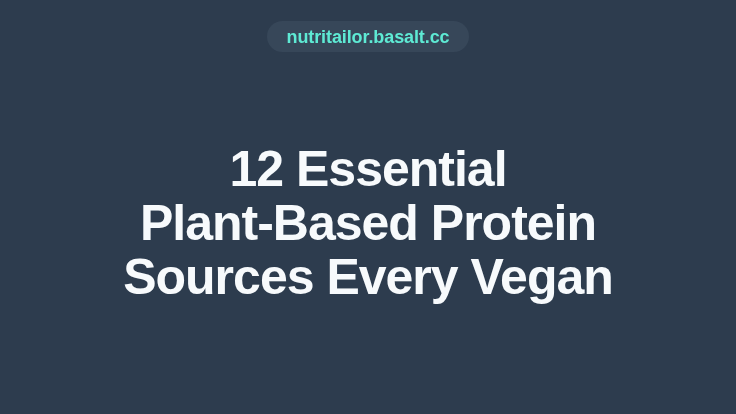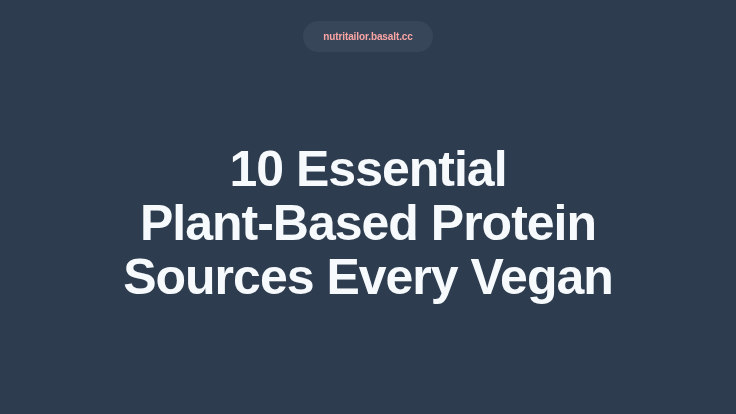--- a/index.html
+++ b/index.html
@@ -29,24 +29,24 @@
     padding: 0 20px;
     display: flex;
     align-items: center;
     justify-content: center;
     background: #374759;
     border-radius: 16px;
     box-sizing: border-box;
   }
   .domain-badge-label {
     font-family: "Liberation Sans", sans-serif;
-    font-size: 10px;
+    font-size: 18px;
     font-weight: bold;
     letter-spacing: -0.1px;
-    color: #fca5a5;
+    color: #5eead4;
     white-space: nowrap;
     line-height: 1;
   }
   .title-wrap {
     flex: 1;
     width: 100%;
     display: flex;
     align-items: center;
     justify-content: center;
     padding-bottom: 20px;
@@ -72,19 +72,19 @@
 <body>
 
 <div class="card">
 
   <div class="domain-badge">
     <span class="domain-badge-label">nutritailor.basalt.cc</span>
   </div>
 
   <div class="title-wrap">
     <h1 class="title">
-      <span class="title-line">10 Essential</span>
+      <span class="title-line">12 Essential</span>
       <span class="title-line">Plant-Based Protein</span>
       <span class="title-line">Sources Every Vegan</span>
     </h1>
   </div>
 
 </div>
 
 </body></html>

